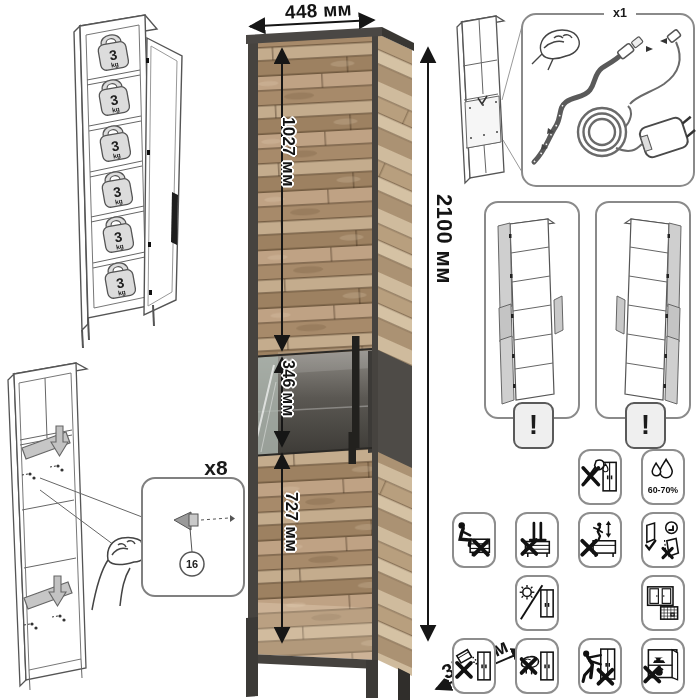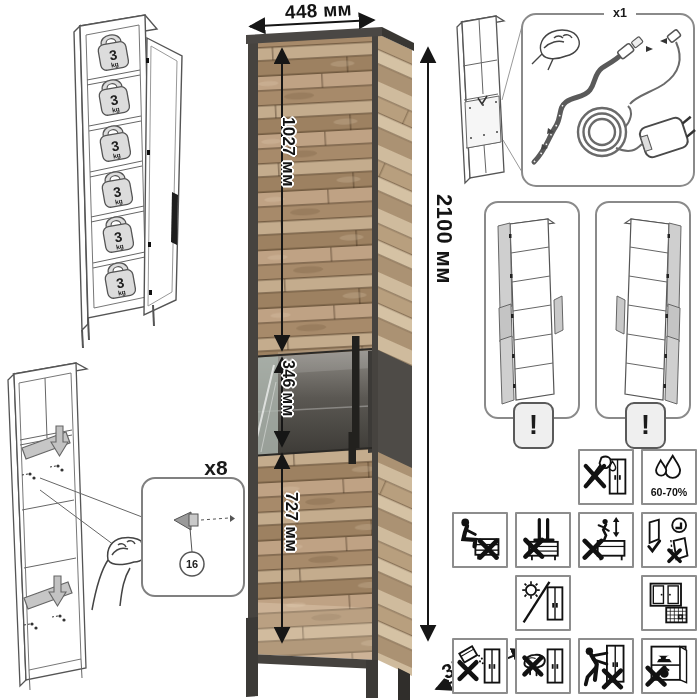--- a/index.html
+++ b/index.html
@@ -4,21 +4,21 @@
 <style>
   html,body{margin:0;padding:0;background:#fff;}
   .stage{position:relative;width:700px;height:700px;background:#ffffff;overflow:hidden;
          font-family:"Liberation Sans",sans-serif;}
   .abs{position:absolute;}
   svg{display:block;}
   .dim{position:absolute;font-weight:bold;color:#141414;white-space:nowrap;letter-spacing:.3px;
        text-shadow:2px 0 0 #fff,-2px 0 0 #fff,0 2px 0 #fff,0 -2px 0 #fff,
                    1px 1px 0 #fff,-1px -1px 0 #fff,1px -1px 0 #fff,-1px 1px 0 #fff;}
   .dim.v{writing-mode:vertical-rl;text-orientation:sideways;}
-  .icon{position:absolute;width:56px;height:56px;border:2.2px solid #8d8d8d;border-radius:1px;
+  .icon{position:absolute;width:44px;height:56px;border:2.2px solid #8d8d8d;border-radius:12px;
         background:#fff;box-sizing:border-box;display:flex;align-items:center;justify-content:center;}
   .icon svg{width:48px;height:48px;}
   .icon text{font-family:"Liberation Sans",sans-serif;}
   .badge{position:absolute;width:37px;height:43px;border:2.5px solid #5a5a5a;border-radius:9px;
          background:#efefef;display:flex;align-items:center;justify-content:center;
          font-weight:bold;font-size:27px;color:#1c1c1c;}
   .k{stroke:#111;stroke-linecap:round;}
 </style>
 </head>
 <body>

